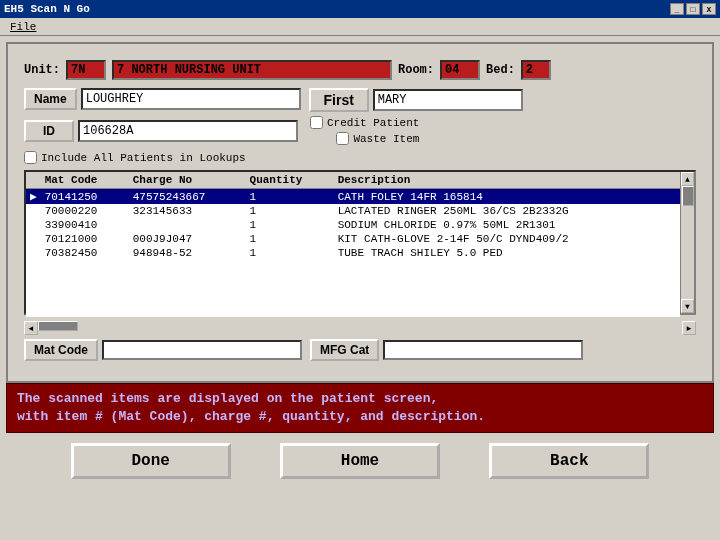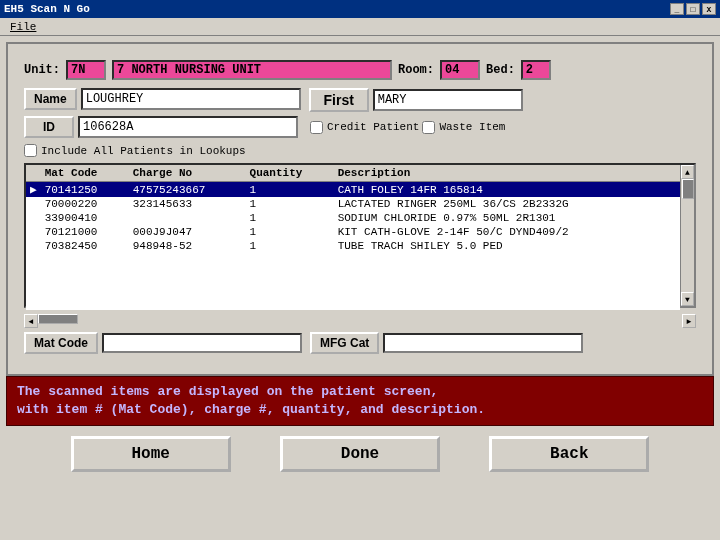--- a/index.html
+++ b/index.html
@@ -76,21 +76,21 @@
       display: flex;
       align-items: center;
       gap: 6px;
       margin-bottom: 8px;
     }
     .field-label {
       font-size: 12px;
       font-weight: bold;
     }
     .unit-input {
-      background: #ec4899;
+      background: #b91c1c;
       border: 2px inset #808080;
       height: 20px;
       padding: 1px 3px;
       font-family: 'Courier New', monospace;
       font-size: 12px;
       font-weight: bold;
     }
     .btn-label {
       background: #d4d0c8;
       border: 2px outset #ffffff;
@@ -126,23 +126,24 @@
     .checkbox-row {
       display: flex;
       align-items: center;
       gap: 4px;
       font-size: 11px;
     }
 
     
     .checkbox-group {
       display: flex;
-      flex-direction: row;
+      flex-direction: column;
       gap: 3px;
       margin-left: 4px;
+      align-items: flex-end;
     }
 
     
     .include-row {
       display: flex;
       align-items: center;
       gap: 4px;
       margin-bottom: 6px;
       font-size: 11px;
     }
@@ -451,18 +452,18 @@
     </div>
 
   </div>
 
   <div class="info-bar">
     <span>The scanned items are displayed on the patient screen,</span><br>
     <span>with item # (Mat Code), charge #, quantity, and description.</span>
   </div>
 
   <div class="bottom-buttons">
+    <button class="action-btn">Done</button>
     <button class="action-btn">Home</button>
-    <button class="action-btn">Done</button>
     <button class="action-btn">Back</button>
   </div>
 
 </div>
 
 </body></html>

